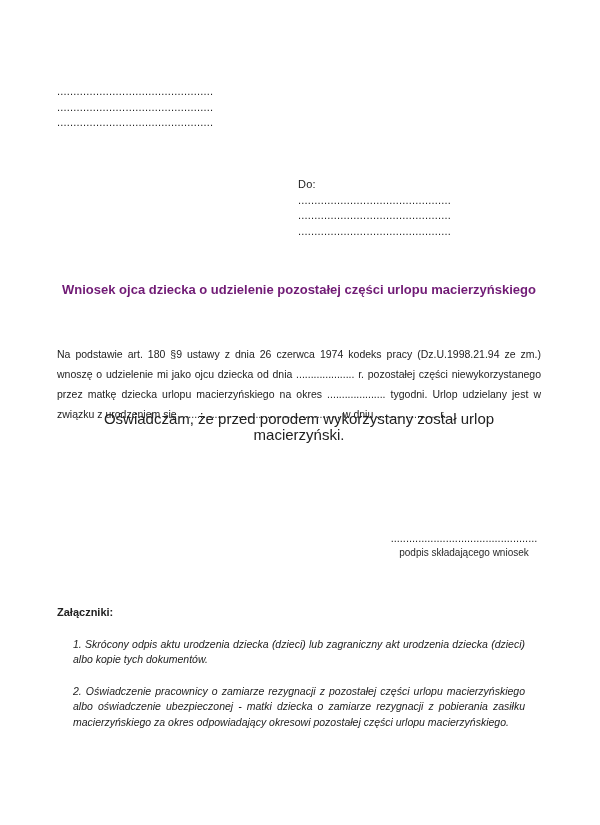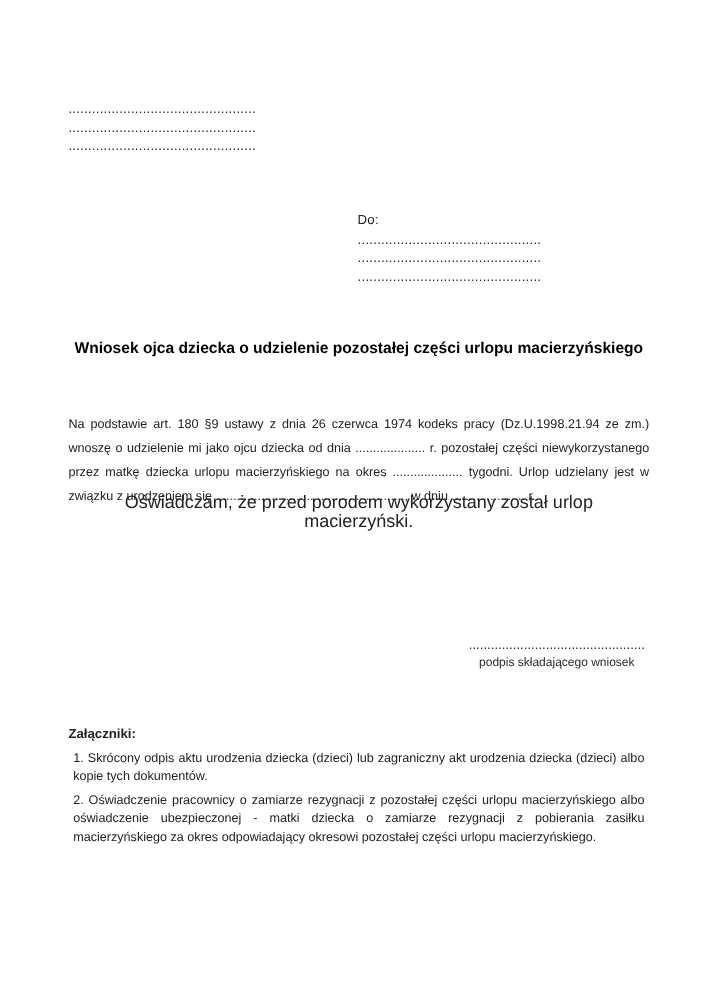--- a/index.html
+++ b/index.html
@@ -22,42 +22,42 @@
     top: 84px; left: 57px;
     font-size: 11px; line-height: 15.5px; letter-spacing: 0.2px;
   }
   .recipient-block {
     top: 177px; left: 298px;
     font-size: 11px; line-height: 15.5px; letter-spacing: 0.2px;
   }
   .doc-title {
     top: 282px; left: 57px; width: 484px;
     font-size: 13px; font-weight: bold; text-align: center;
-    color: #000000;
+    color: #701a75;
   }
   .body-paragraph {
     top: 330px; left: 57px; width: 484px;
     font-size: 10.5px; line-height: 20px; text-align: justify; margin-top: 14px;
   }
   .declaration {
     top: 411px; left: 57px; width: 484px;
     font-size: 15px; line-height: 15.5px; text-align: center;
   }
   .signature-block {
     top: 533px; left: 385px; width: 158px;
     text-align: center;
   }
   .signature-dots { font-size: 11px; line-height: 11px; white-space: nowrap; }
   .signature-caption { font-size: 10px; line-height: 14px; margin-top: 2px; color: #2a2a2a; }
   .attachments {
     top: 605px; left: 57px; width: 484px;
     font-size: 10.5px; line-height: 15.5px; text-align: justify;
   }
   .attachments-heading { font-weight: bold; font-size: 11px; margin-bottom: 3px; text-align: left; }
-  .attachment-item { margin: 4px; }
+  .attachment-item { margin: 16px; font-style: italic; }
 </style>
 </head>
 <body>
 
 <div class="page">
 
 
   <div class="abs sender-block">
     <div>................................................</div>
     <div>................................................</div>

